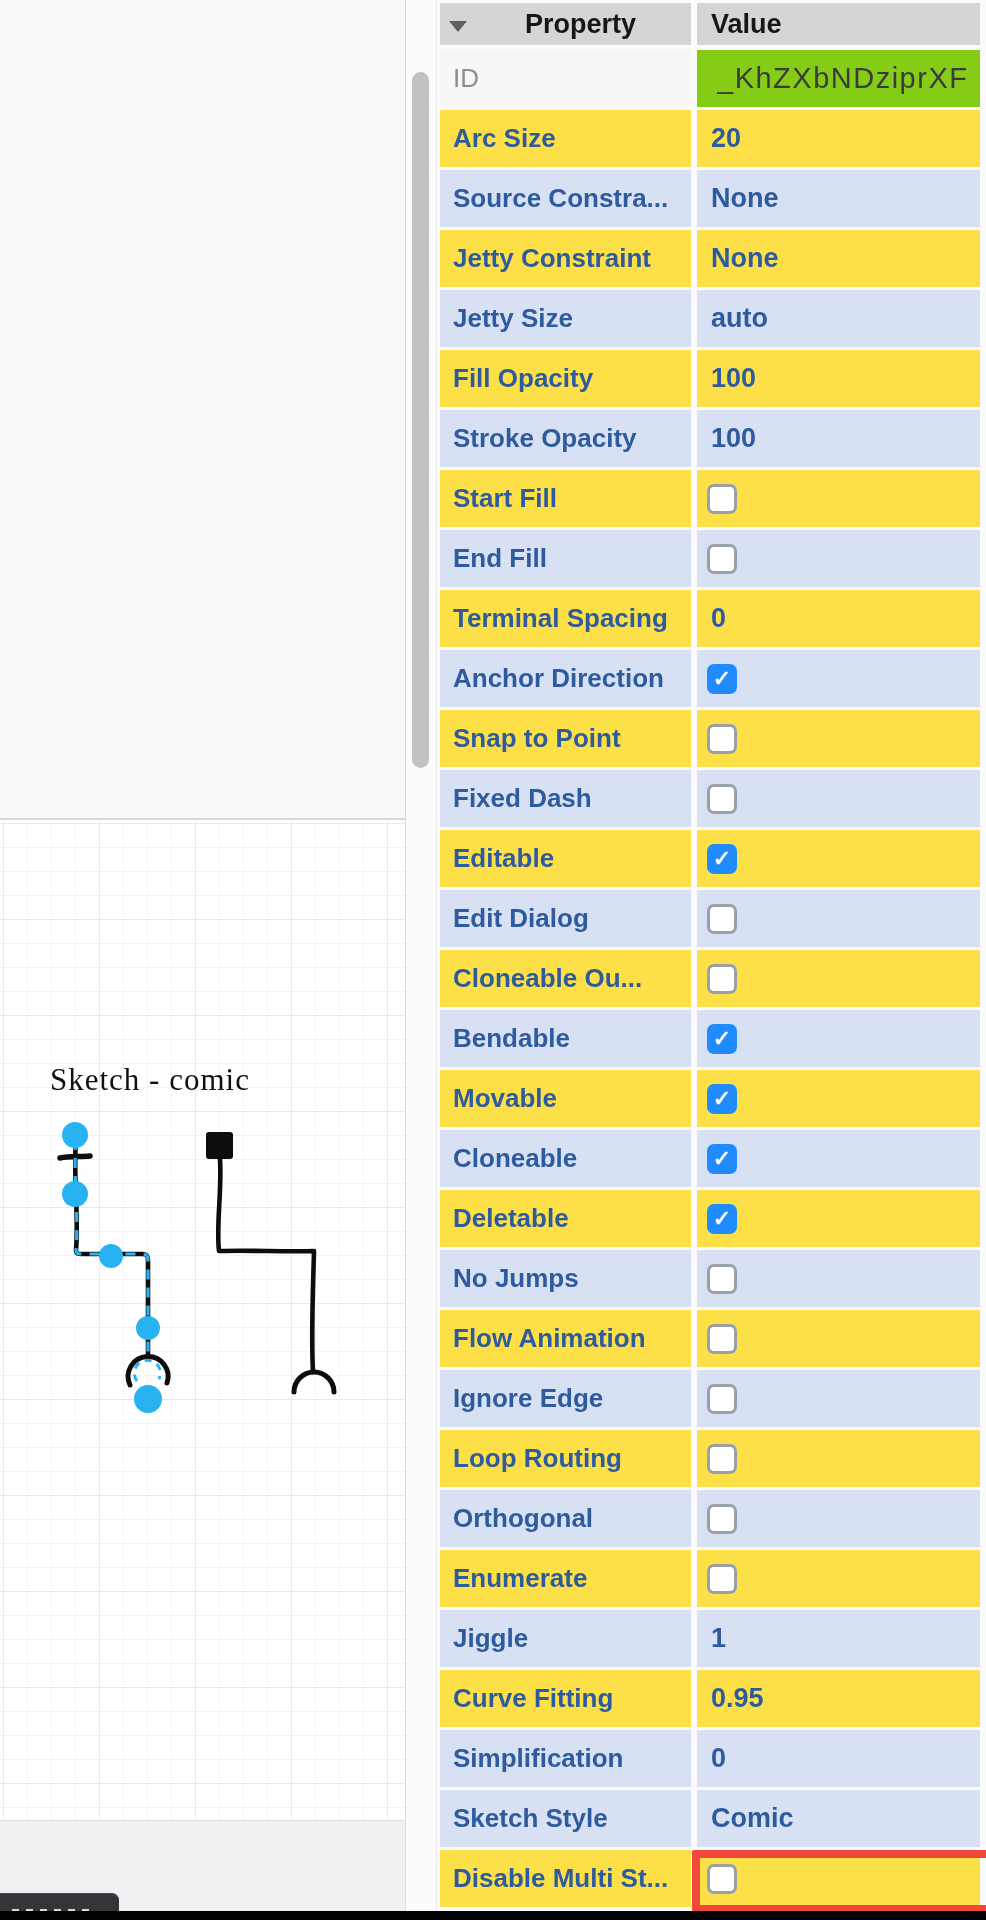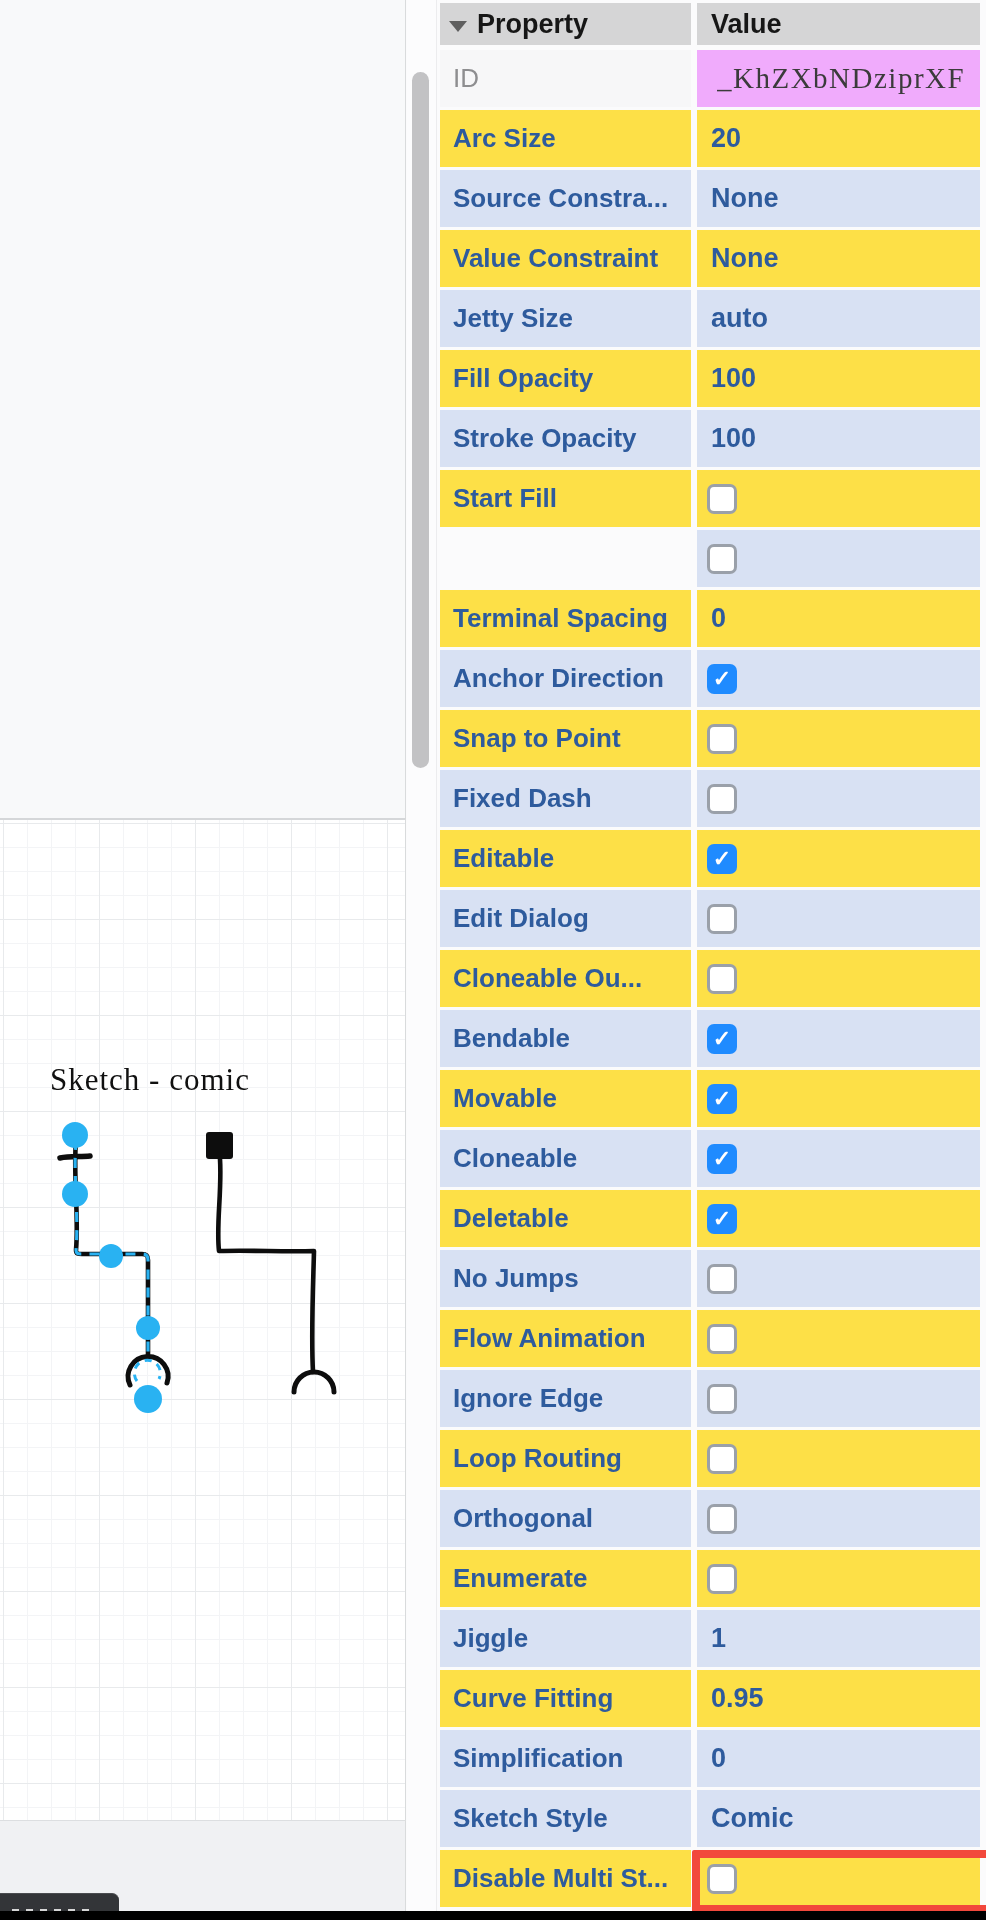--- a/index.html
+++ b/index.html
@@ -41,33 +41,33 @@
   }
   .scroll-thumb{
     position:absolute;left:5px;top:72px;width:17px;height:696px;
     background:#c2c2c4;border-radius:9px;
   }
   
   .panel{position:absolute;left:437px;top:0;width:549px;height:1912px;background:#fbfbfc;}
   .hdr{position:absolute;top:3px;height:42px;background:#d5d5d6;display:flex;align-items:center;}
   .hdr.p{left:3px;width:251px;}
   .hdr.v{left:260px;width:283px;}
-  .hdr span{font-size:27px;font-weight:bold;color:#161616;}
+  .hdr span{font-size:27px;font-weight:bold;color:#161616;margin-left:48px;}
   .tri{width:0;height:0;border-left:9px solid transparent;border-right:9px solid transparent;
        border-top:11px solid #5f5f5f;margin:4px 10px 0 9px;}
   .hdr.v span{margin-left:14px;}
   .rows{position:absolute;left:0;top:50px;width:549px;}
   .row{position:relative;height:60px;}
   .cell{position:absolute;top:0;height:57px;display:flex;align-items:center;box-sizing:border-box;}
   .cell.p{left:3px;width:251px;padding-left:13px;align-items:center;}
   .cell.v{left:260px;width:283px;padding-left:14px;}
   .row.blue .cell{background:var(--rowBlue);}
   .row.white .cell{background:#fde047;}
   .row.idrow .cell.p{background:#f7f7f8;}
-  .row.idrow .cell.v{background:#f0abfc;padding-left:20px;font-family:Liberation Serif, serif;}
+  .row.idrow .cell.v{background:#84cc16;padding-left:20px;}
   .plabel{font-size:26px;font-weight:bold;color:var(--labelBlue);white-space:nowrap;}
   .vtext{font-size:27px;font-weight:bold;color:var(--labelBlue);white-space:nowrap;}
   .idlabel{font-size:26px;font-weight:normal;color:#8e8e90;}
   .idvalue{font-size:29px;font-weight:normal;color:#3b3b3b;letter-spacing:1.5px;
            white-space:nowrap;overflow:hidden;width:269px;}
   .cb{width:30px;height:30px;box-sizing:border-box;border-radius:7px;margin-left:-4px;}
   .cb.off{background:#ffffff;border:3px solid #9aa0a9;}
   .cb.on{background:var(--checkBlue);display:flex;align-items:center;justify-content:center;}
   .cb.on span{color:#fff;font-size:22px;font-weight:900;line-height:30px;}
   
@@ -158,21 +158,21 @@
       <div class="row blue">
         <div class="cell p">
           <span class="plabel">Source Constra...</span>
         </div>
         <div class="cell v">
           <span class="vtext">None</span>
         </div>
       </div>
       <div class="row white">
         <div class="cell p">
-          <span class="plabel">Value Constraint</span>
+          <span class="plabel">Jetty Constraint</span>
         </div>
         <div class="cell v">
           <span class="vtext">None</span>
         </div>
       </div>
       <div class="row blue">
         <div class="cell p">
           <span class="plabel">Jetty Size</span>
         </div>
         <div class="cell v">
@@ -197,20 +197,23 @@
       </div>
       <div class="row white">
         <div class="cell p">
           <span class="plabel">Start Fill</span>
         </div>
         <div class="cell v">
           <div class="cb off"></div>
         </div>
       </div>
       <div class="row blue">
+        <div class="cell p">
+          <span class="plabel">End Fill</span>
+        </div>
         <div class="cell v">
           <div class="cb off"></div>
         </div>
       </div>
       <div class="row white">
         <div class="cell p">
           <span class="plabel">Terminal Spacing</span>
         </div>
         <div class="cell v">
           <span class="vtext">0</span>

